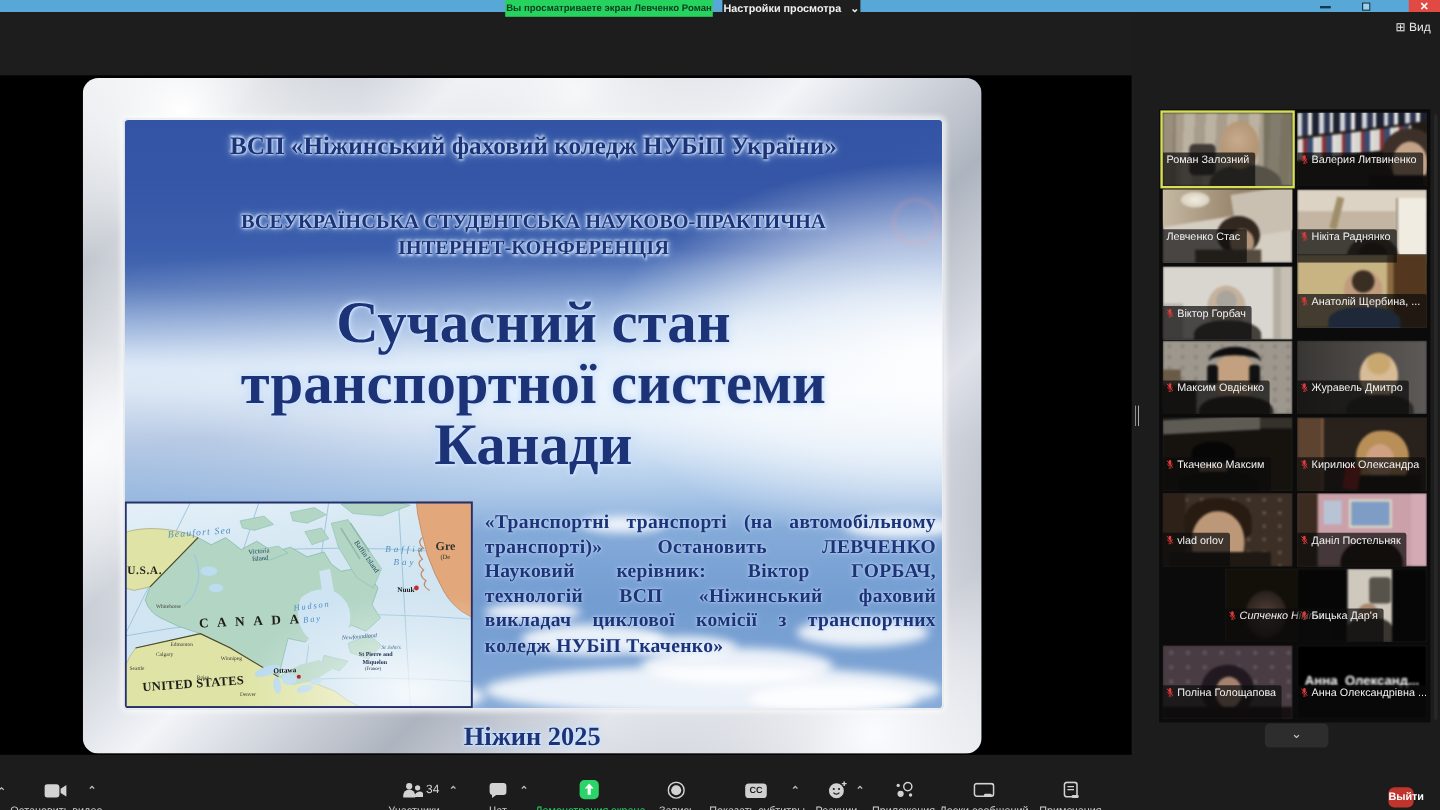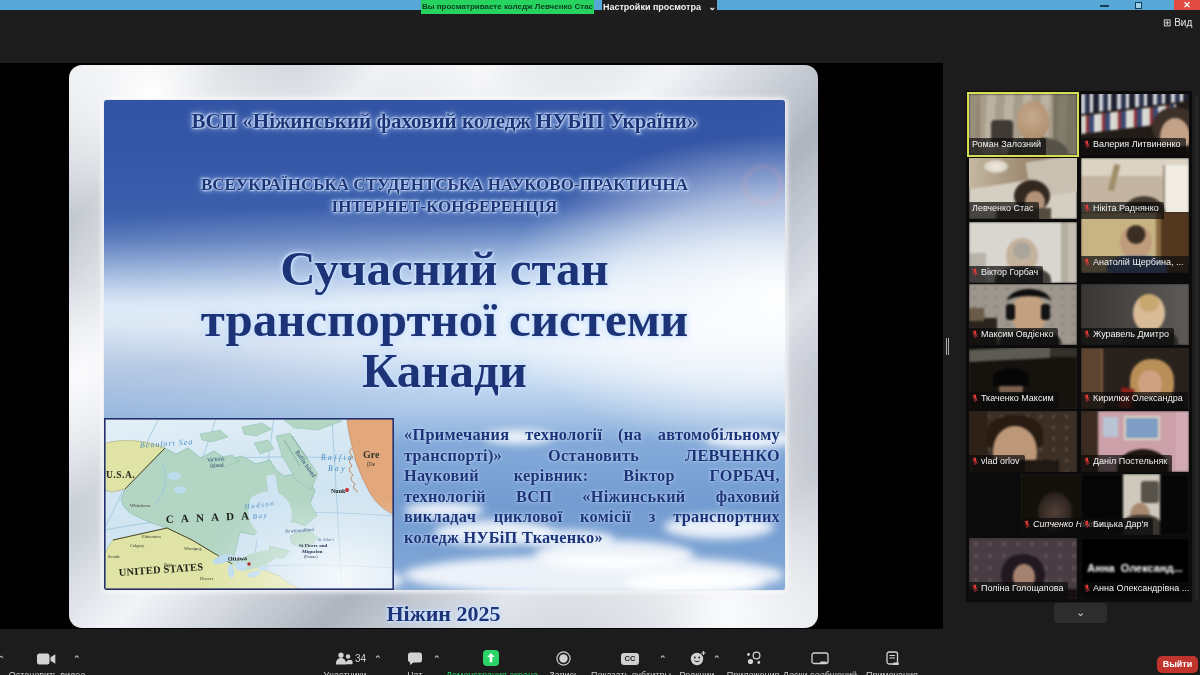--- a/index.html
+++ b/index.html
@@ -53,42 +53,42 @@
 #flare { left:636px; top:62px; width:46px; height:46px; border-radius:50%;
   background:radial-gradient(circle, rgba(255,190,190,0) 42%, rgba(255,155,155,.14) 56%, rgba(255,170,170,0) 70%); }
 
 
 #map { left:0px; top:318px; width:290px; height:172px; }
 
 
 #sidebar { left:943px; top:10px; width:257px; height:665px; background:#1c1c1c; }
 #gridbg { left:966px; top:91px; width:226px; height:511px; background:#0b0b0b; }
 .tile { position:absolute; width:108px; height:61px; overflow:hidden; background:#222; }
-.nlabel { position:absolute; left:0; bottom:0; height:17px; background:rgba(12,12,12,.7);
+.nlabel { position:absolute; left:0; bottom:0; height:28px; background:rgba(12,12,12,.7);
   color:#f2f2f2; font-size:9px; line-height:12px; padding:0 5px 0 3px; white-space:nowrap; border-radius:0 2px 0 0; z-index:3; }
 .vid { position:absolute; inset:0; filter:blur(1.1px); }
 .mic { display:inline-block; width:6px; height:8px; margin-right:3px; vertical-align:-1px; }
 #speakerborder { left:967px; top:92px; width:112px; height:65px; border:2px solid #d8df55; z-index:5; }
 #expandbtn { left:1054px; top:603px; width:53px; height:20px; background:#2d2d2d; border-radius:4px;
   color:#cfcfcf; text-align:center; font-size:11px; line-height:18px; }
 #handle { left:946px; top:338px; width:4px; height:17px;
   background:linear-gradient(90deg,#aaa 0 1px, transparent 1px 2px, #aaa 2px 3px, transparent 3px); }
 
 
 #toolbar { left:0; top:629px; width:1200px; height:46px; background:#1c1c1c; }
 .tlabel { position:absolute; top:670px; width:140px; margin-left:-70px; font-size:9px; color:#cfcfcf; text-align:center; white-space:nowrap; }
 .chev { position:absolute; color:#b8b8b8; font-size:9px; font-weight:bold; }
-#leavebtn { left:1157px; top:656px; width:41px; height:17px; background:#bf352e; border-radius:5px;
+#leavebtn { left:1157px; top:656px; width:21px; height:17px; background:#bf352e; border-radius:5px;
   color:#fff; font-size:9px; font-weight:bold; text-align:center; line-height:17px; }
 </style>
 </head>
 <body>
 <div id="bluebar" class="abs"></div>
 <div id="menubar" class="abs"></div>
-<div id="greenbanner" class="abs">Вы просматриваете коледж Левченко Стас</div>
+<div id="greenbanner" class="abs">Вы просматриваете экран Левченко Роман</div>
 <div id="viewsettings" class="abs">Настройки просмотра&nbsp;&nbsp;&nbsp;⌄</div>
 <div id="winmin" class="abs"></div>
 <div id="winmax" class="abs"></div>
 <div id="winclose" class="abs">✕</div>
 <div id="vidbtn" class="abs">⊞ Вид</div>
 
 <div class="abs" style="left:0;top:63px;width:943px;height:566px;background:#000;"></div>
 
 <div id="slide" class="abs">
   <div id="slideinner" class="abs">
@@ -103,21 +103,21 @@
     <div class="cl" style="left:380px;top:330px;width:70px;height:14px;"></div>
     <div class="cl" style="left:420px;top:430px;width:90px;height:18px;"></div>
     <div class="cl" style="left:520px;top:470px;width:140px;height:24px;"></div>
     <div class="cl" style="left:300px;top:402px;width:80px;height:16px;"></div>
 
     <div class="slidetext abs" style="top:9px; font-size:21px; letter-spacing:0;">ВСП «Ніжинський фаховий коледж НУБіП України»</div>
     <div class="slidetext abs" style="top:74px; font-size:17px; line-height:21.5px;">ВСЕУКРАЇНСЬКА СТУДЕНТСЬКА НАУКОВО-ПРАКТИЧНА<br>ІНТЕРНЕТ-КОНФЕРЕНЦІЯ</div>
     <div class="slidetext abs" style="top:143px; font-size:49px; line-height:51px;">Сучасний стан<br>транспортної системи<br>Канади</div>
 
     <div class="abs" id="credit" style="left:300px;top:325px;width:376px;">
-      <div class="j">«Примечания технології (на автомобільному</div>
+      <div class="j">«Транспортні транспорті (на автомобільному</div>
       <div class="j">транспорті)» Остановить ЛЕВЧЕНКО</div>
       <div class="j">Науковий керівник: Віктор ГОРБАЧ,</div>
       <div class="j">технологій ВСП «Ніжинський фаховий</div>
       <div class="j">викладач циклової комісії з транспортних</div>
       <div class="n">коледж НУБіП Ткаченко»</div>
     </div>
     <div id="map" class="abs">
         <svg width="290" height="172" viewBox="0 0 290 172" style="display:block">
 <defs>
  <radialGradient id="glare" cx="82%" cy="92%" r="48%">

